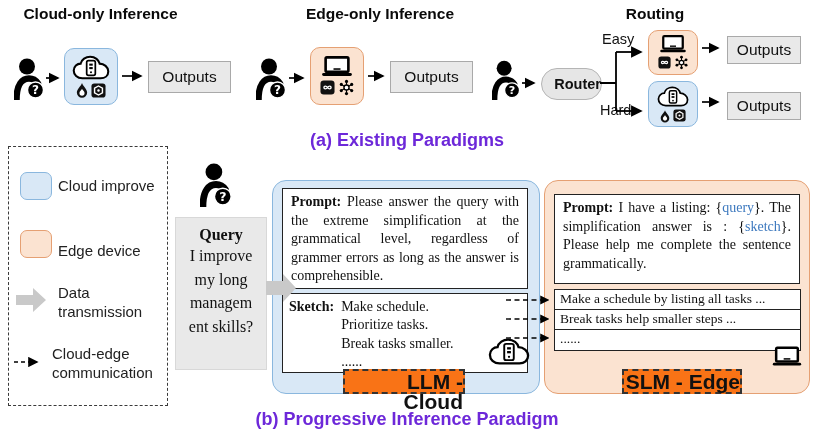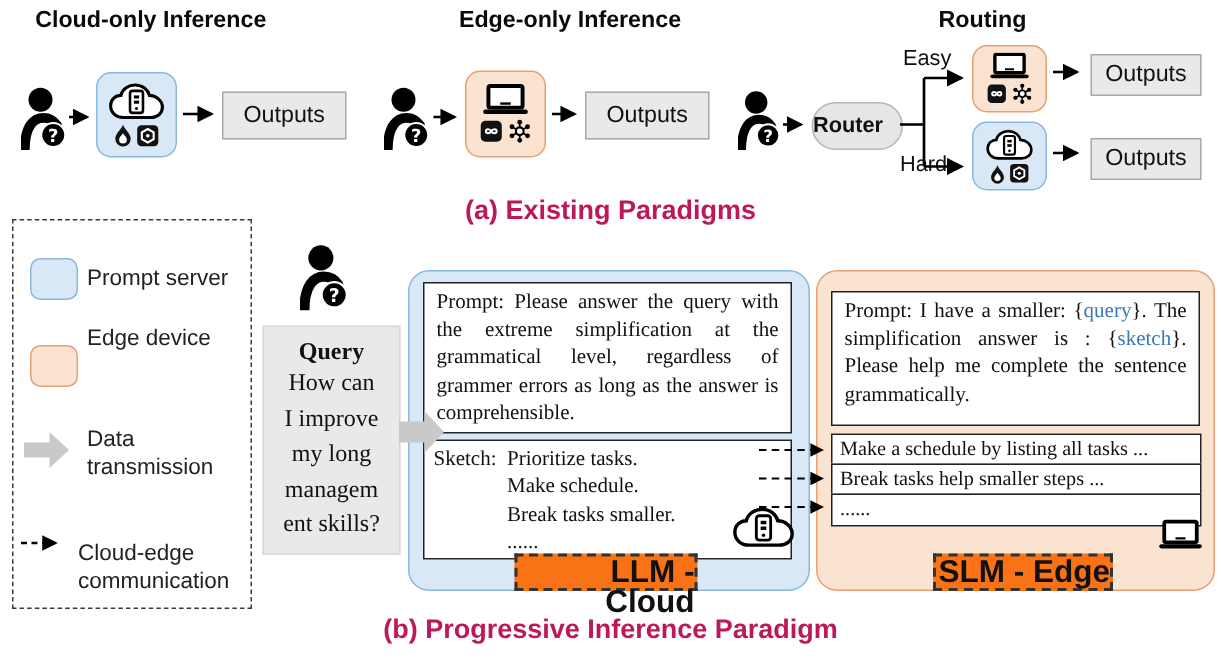--- a/index.html
+++ b/index.html
@@ -1,45 +1,45 @@
 <!DOCTYPE html>
 <html><head>
 <meta charset="utf-8">
 <style>
   html,body{margin:0;padding:0;background:#fff;}
   #canvas{position:relative;width:814px;height:442px;background:#fff;overflow:hidden;
           font-family:"Liberation Sans",sans-serif;color:#111;padding-left:14px;}
   .abs{position:absolute;}
   .serif{font-family:"Liberation Serif",serif;}
   .sec-title{font-weight:bold;font-size:15.5px;text-align:center;color:#0a0a0a;}
-  .caption{font-weight:bold;font-size:18px;text-align:center;color:#be185d;width:814px;left:0;}
+  .caption{font-weight:bold;font-size:18px;text-align:center;color:#6d28d9;width:814px;left:0;}
   .outputs{background:#e9e9e9;border:1.2px solid #a9a9a9;display:flex;align-items:center;justify-content:center;font-size:15.5px;}
   .device-box{border-radius:10px;display:flex;flex-direction:column;align-items:center;justify-content:center;gap:2px;box-sizing:border-box;}
   .dev-cloud{background:#d9e8f6;border:1.7px solid #8ab7de;}
   .dev-edge{background:#fbe3d1;border:1.7px solid #e5a073;}
   .icon-row{display:flex;gap:3px;align-items:center;justify-content:center;}
-  .router{background:#e6e6e6;border:1px solid #b5b5b5;border-radius:16px;font-weight:bold;font-size:14.5px;display:flex;align-items:center;justify-content:flex-start;}
+  .router{background:#e6e6e6;border:1px solid #b5b5b5;border-radius:16px;font-weight:bold;font-size:14.5px;display:flex;align-items:center;justify-content:flex-end;}
   .small-label{font-size:14.5px;color:#111;}
   .legend-box{border:1.7px dashed #3a3a3a;background:#fff;}
   .legend-label{font-size:15px;color:#222;line-height:1.25;}
   .swatch{border-radius:7px;}
   .sw-cloud{background:#d9e8f6;border:1.5px solid #8ab7de;}
   .sw-edge{background:#fbe3d1;border:1.5px solid #e5a073;}
   .query-box{background:#e9e9e9;border:1px solid #d8d8d8;text-align:center;}
   .query-title{font-weight:bold;font-size:16px;padding-top:8px;}
   .query-line{font-size:16px;line-height:23.5px;}
   .outer-cloud{background:#d9e8f6;border:1.7px solid #8ab7de;border-radius:14px;}
   .outer-edge{background:#fbe3d1;border:1.7px solid #e5a073;border-radius:14px;}
   .prompt-box{background:#fff;border:1.4px solid #222;font-size:14px;line-height:18.6px;text-align:justify;padding:4px 8px;box-sizing:border-box;}
   .sketch-box{background:#fff;border:1.4px solid #222;font-size:14px;line-height:18.3px;padding:4px 6px;box-sizing:border-box;display:flex;gap:7px;}
   .tag-label{background:#f97316;border:2px dashed #333;font-weight:bold;font-size:21px;text-align:right;line-height:20px;padding:1px 0;box-sizing:border-box;}
   .edge-rows{display:flex;flex-direction:column;}
   .edge-row{background:#fff;border:1.3px solid #222;font-size:13.5px;white-space:nowrap;overflow:hidden;padding:1px 5px;margin-top:-1.3px;height:17.5px;line-height:16.5px;box-sizing:content-box;}
   .blue-t{color:#3c78be;}
-  b.plabel{font-weight:normal;}
+  b.plabel{font-weight:bold;}
   #overlay{position:absolute;left:0;top:0;z-index:10;pointer-events:none;}
   .z2{z-index:2;} .z4{z-index:4;}
 </style>
 </head>
 <body>
 
 <svg width="0" height="0" style="position:absolute">
   <defs>
     <symbol id="sym-person" viewBox="0 0 30 42">
       <circle cx="13" cy="8.5" r="8" fill="#000"></circle>
@@ -176,59 +176,58 @@
     <span>Outputs</span>
   </div>
   <div class="abs outputs z2" style="left:727px;top:92px;width:72px;height:26px;">
     <span>Outputs</span>
   </div>
 
   <div class="abs caption" style="top:130px;">(a) Existing Paradigms</div>
 
   <div class="abs legend-box" style="left:8px;top:146px;width:158px;height:258px;"></div>
   <div class="abs swatch sw-cloud z2" style="left:20px;top:172px;width:30px;height:26px;"></div>
-  <div class="abs legend-label z2" style="left:58px;top:177px;width:100px;">Prompt server</div>
+  <div class="abs legend-label z2" style="left:58px;top:177px;width:100px;">Cloud improve</div>
   <div class="abs swatch sw-edge z2" style="left:20px;top:230px;width:30px;height:26px;"></div>
-  <div class="abs legend-label z2" style="left:58px;top:217px;width:100px;">Edge device</div>
+  <div class="abs legend-label z2" style="left:58px;top:242px;width:100px;">Edge device</div>
   <div class="abs legend-label z2" style="left:58px;top:284px;width:104px;">Data transmission</div>
-  <div class="abs legend-label z2" style="left:52px;top:360px;width:112px;">Cloud-edge communication</div>
+  <div class="abs legend-label z2" style="left:52px;top:345px;width:112px;">Cloud-edge communication</div>
 
   <svg class="abs" style="left:200px;top:163px;" width="32" height="44">
       <use href="#sym-person"></use>
     </svg>
   <div class="abs query-box serif z2" style="left:175px;top:217px;width:90px;height:151px;">
     <div class="query-title">Query</div>
-    <div class="query-line">How can</div>
     <div class="query-line">I improve</div>
     <div class="query-line">my long</div>
     <div class="query-line">managem</div>
     <div class="query-line">ent skills?</div>
   </div>
 
   <div class="abs outer-cloud" style="left:272px;top:180px;width:266px;height:212px;"></div>
   <div class="abs prompt-box serif z2" style="left:282px;top:188px;width:246px;height:101px;">
     <b class="plabel">Prompt:</b>
     <span>Please answer the query with the extreme simplification at the grammatical level, regardless of grammer errors as long as the answer is comprehensible.</span>
   </div>
   <div class="abs sketch-box serif z2" style="left:282px;top:293px;width:246px;height:80px;">
     <b class="plabel">Sketch:</b>
     <div>
+      <div>Make schedule.</div>
       <div>Prioritize tasks.</div>
-      <div>Make schedule.</div>
       <div>Break tasks smaller.</div>
       <div>......</div>
     </div>
   </div>
   <svg class="abs z4" style="left:488px;top:338px;" width="42" height="27">
       <use href="#sym-cloudserver"></use>
     </svg>
   <div class="abs tag-label z4" style="left:343px;top:369px;width:122px;height:25px;">LLM - Cloud</div>
 
   <div class="abs outer-edge" style="left:544px;top:180px;width:264px;height:212px;"></div>
-  <div class="abs prompt-box serif z2" style="left:554px;top:194px;width:246px;height:90px;"><b class="plabel">Prompt:</b> <span>I have a smaller: {</span><span class="blue-t">query</span><span>}. The simplification answer is : {</span><span class="blue-t">sketch</span><span>}. Please help me complete the sentence grammatically.</span></div>
+  <div class="abs prompt-box serif z2" style="left:554px;top:194px;width:246px;height:90px;"><b class="plabel">Prompt:</b> <span>I have a listing: {</span><span class="blue-t">query</span><span>}. The simplification answer is : {</span><span class="blue-t">sketch</span><span>}. Please help me complete the sentence grammatically.</span></div>
   <div class="abs edge-rows serif z2" style="left:554px;top:290px;width:247px;">
     <div class="edge-row">Make a schedule by listing all tasks  ...</div>
     <div class="edge-row">Break tasks help smaller steps ...</div>
     <div class="edge-row">......</div>
   </div>
   <svg class="abs z4" style="left:772px;top:346px;" width="30" height="21">
       <use href="#sym-laptop"></use>
     </svg>
   <div class="abs tag-label z4" style="left:622px;top:369px;width:120px;height:25px;">SLM - Edge</div>
 

